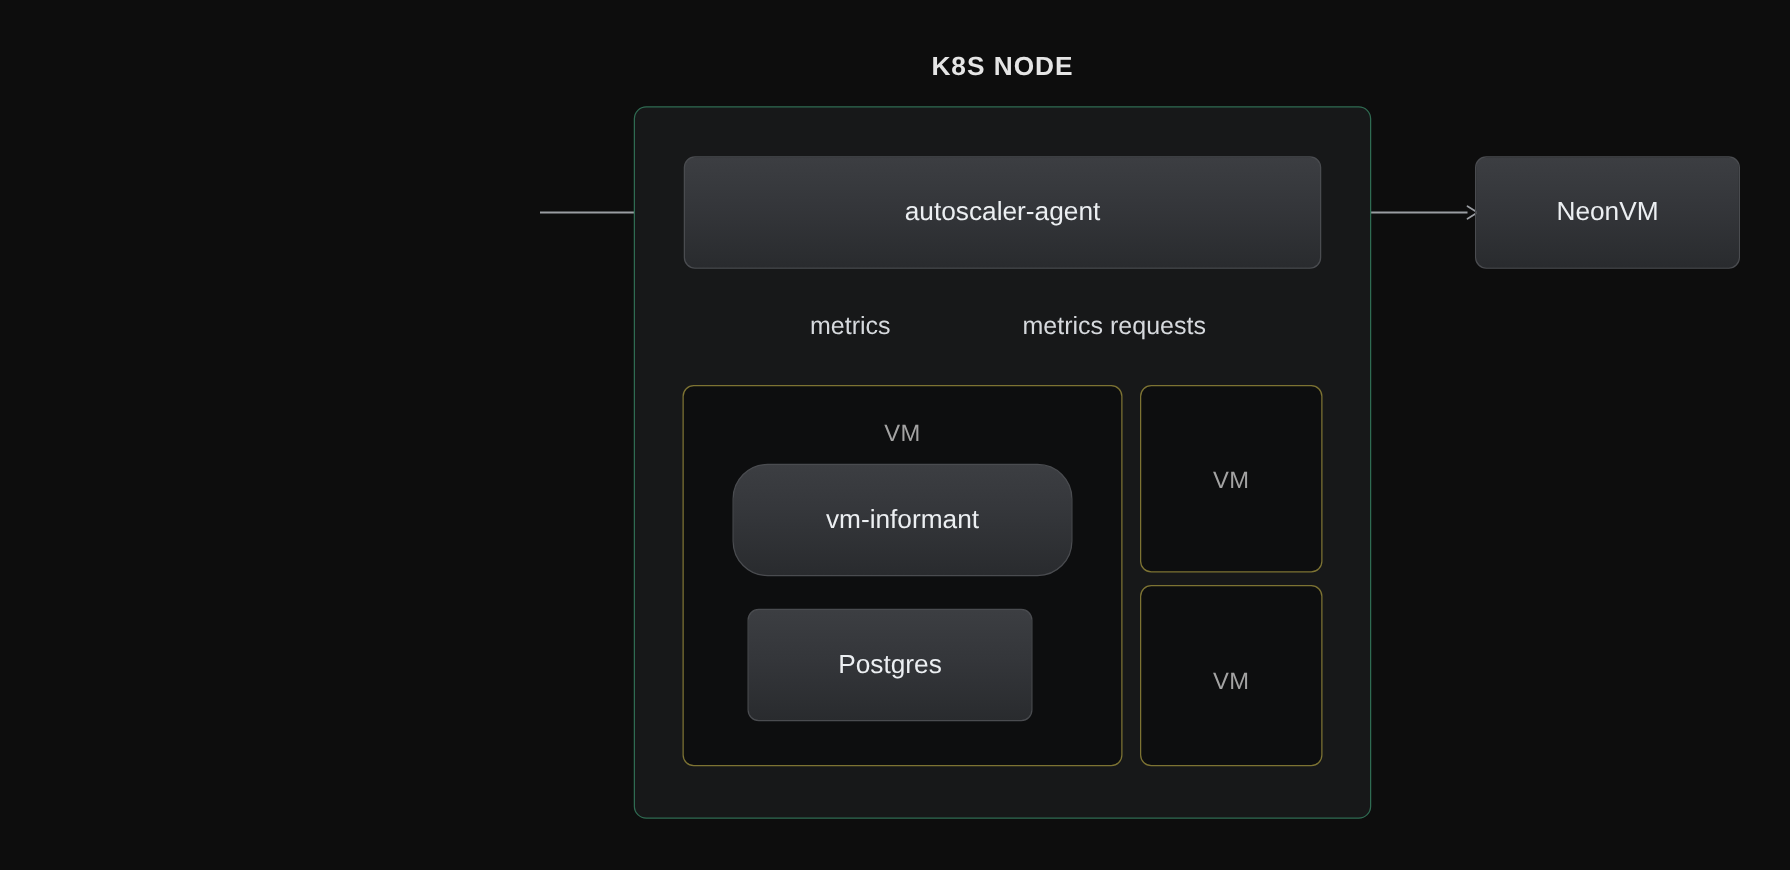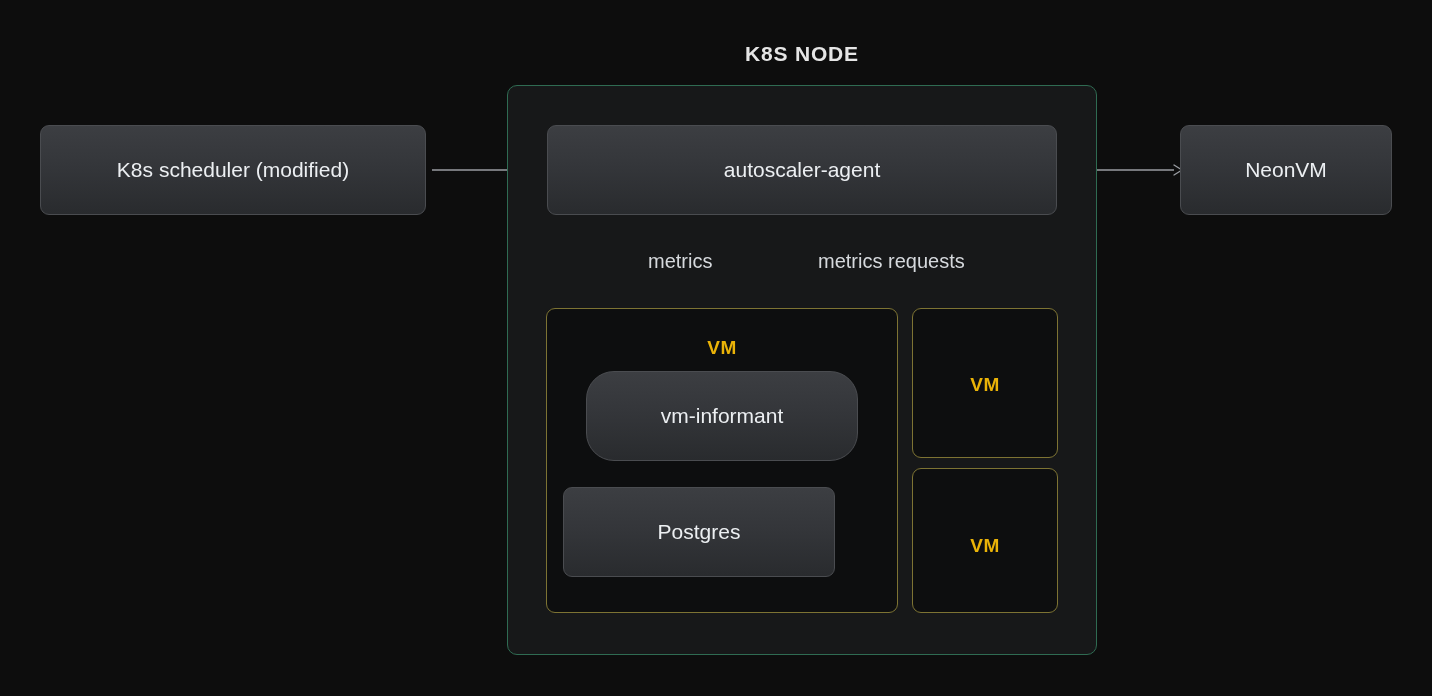--- a/index.html
+++ b/index.html
@@ -84,23 +84,23 @@
     height: 90px;
   }
   #box-informant {
     left: 586px;
     top: 371px;
     width: 272px;
     height: 90px;
     border-radius: 28px;
   }
   #box-postgres {
-    left: 563px;
+    left: 598px;
     top: 487px;
-    width: 272px;
+    width: 228px;
     height: 90px;
   }
 
   
   .vm-box {
     position: absolute;
     box-sizing: border-box;
     border: 1.5px solid #7d7333;
     border-radius: 9px;
     background: #0d0e0f;
@@ -119,23 +119,23 @@
   }
   #vm-c {
     left: 912px;
     top: 468px;
     width: 146px;
     height: 145px;
   }
 
   .vm-label {
     position: absolute;
-    color: #eab308;
+    color: #a3a3a3;
     font-size: 19px;
-    font-weight: bold;
+    font-weight: normal;
     letter-spacing: 0.4px;
     width: 100%;
     text-align: center;
   }
   #vm-main .vm-label { top: 28px; }
   #vm-b .vm-label    { top: 65px; }
   #vm-c .vm-label    { top: 66px; }
 
   
   .edge-label {
@@ -181,23 +181,20 @@
 
     <line x1="637" y1="228" x2="637" y2="303" stroke="#9a9da2" stroke-width="1.6" marker-start="url(#ah-up)" marker-end="url(#ah-down)"></line>
 
     <line x1="806" y1="228" x2="806" y2="360" stroke="#9a9da2" stroke-width="1.6" marker-start="url(#ah-up)" marker-end="url(#ah-down)"></line>
   </svg>
 
   <div class="node-title">K8S NODE</div>
 
   <div class="node-container"></div>
 
-  <div class="comp-box" id="box-scheduler">
-    <span>K8s scheduler (modified)</span>
-  </div>
 
   <div class="comp-box" id="box-agent">
     <span>autoscaler-agent</span>
   </div>
 
   <div class="comp-box" id="box-neonvm">
     <span>NeonVM</span>
   </div>
 
   <div class="edge-label" id="label-metrics">metrics</div>

